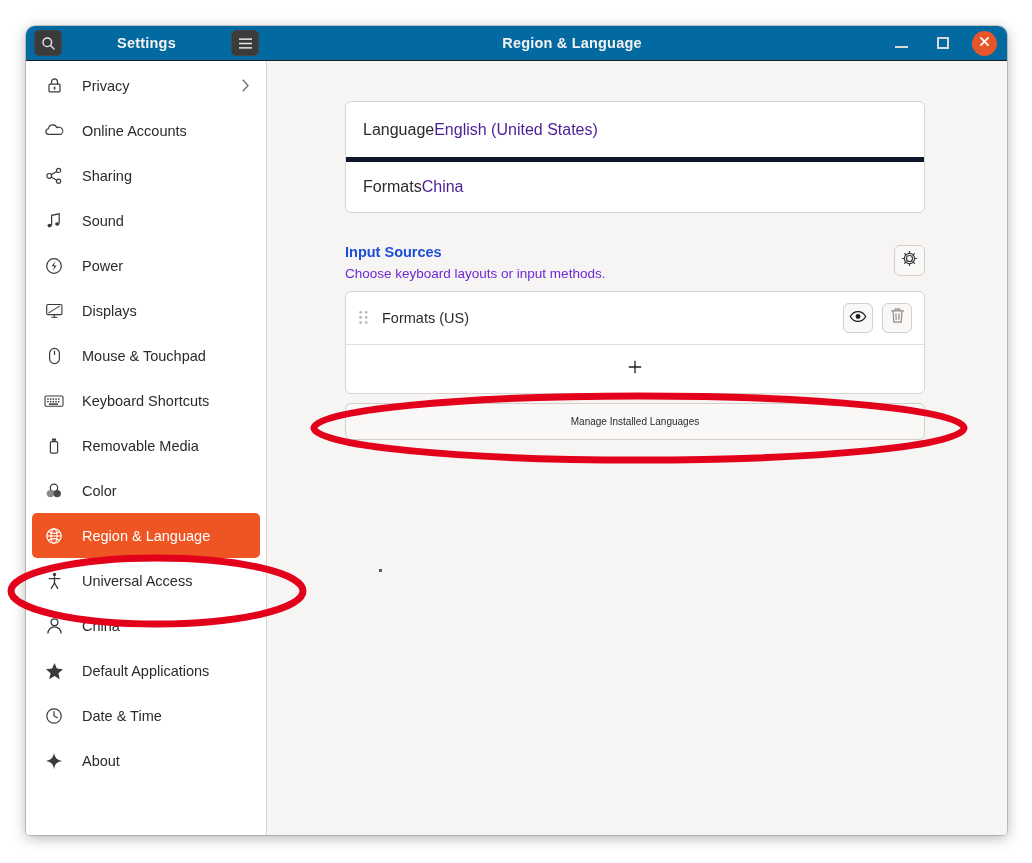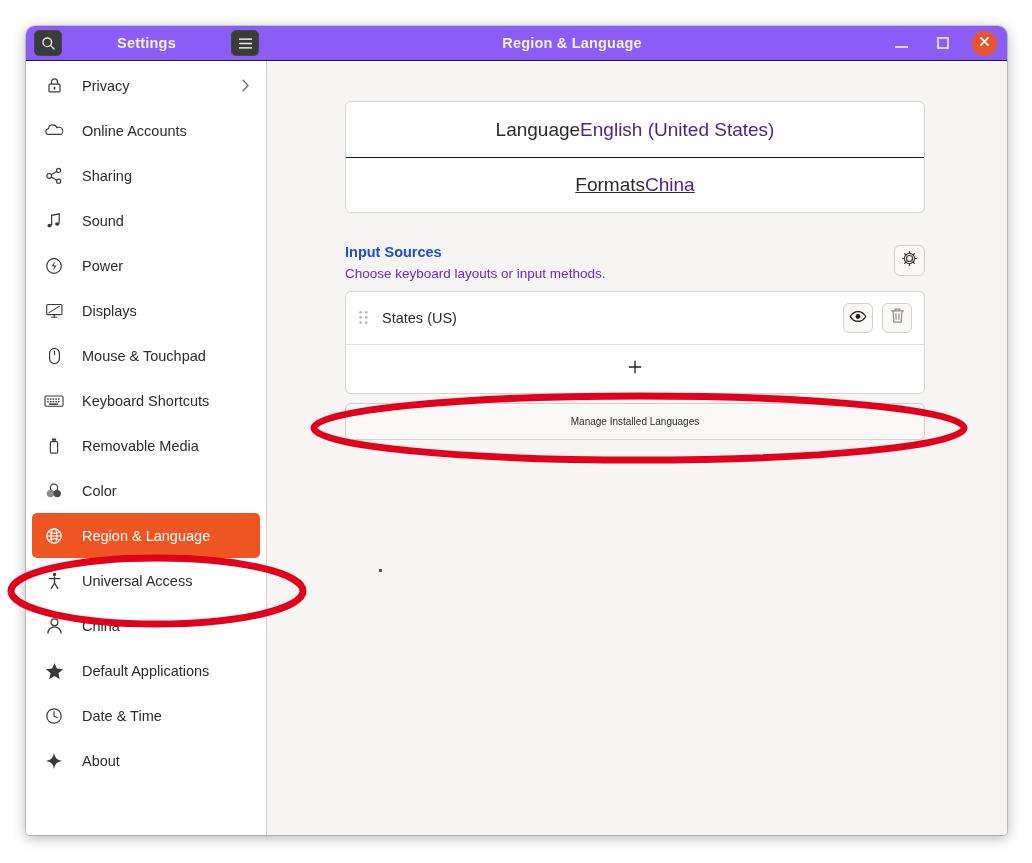--- a/index.html
+++ b/index.html
@@ -32,21 +32,21 @@
     overflow: hidden;
     display: flex;
     flex-direction: column;
   }
 
   
   .titlebar {
     position: relative;
     height: 35px;
     flex: 0 0 35px;
-    background: #8b5cf6;
+    background: #0369a1;
     border-bottom: 1px solid #1c1c1c;
     display: flex;
     align-items: center;
   }
   .titlebar-left {
     width: 241px;
     height: 100%;
     display: flex;
     align-items: center;
     justify-content: space-between;
@@ -180,28 +180,28 @@
 
   .card {
     background: #ffffff;
     border: 1px solid #d7d4d1;
     border-radius: 6px;
     overflow: hidden;
   }
   .row {
     display: flex;
     align-items: center;
-    justify-content: center;
+    justify-content: flex-start;
     height: 55px;
     padding: 0 17px;
-    font-size: 19px;
+    font-size: 16px;
     color: #2b2b2b;
     cursor: pointer;
   }
-  .row + .row { border-top: 1px solid #0f172a; text-decoration: underline; }
+  .row + .row { border-top: 5px solid #0f172a; }
   .row-value { color: #4c1d95; }
 
   .section-head {
     display: flex;
     align-items: flex-start;
     justify-content: space-between;
     margin-top: 30px;
     margin-bottom: 10px;
   }
   .section-title {
@@ -577,21 +577,21 @@
               <span class="drag-handle">
                 <svg width="9" height="15" viewBox="0 0 9 15" fill="#b6b3b0">
                   <circle cx="1.6" cy="2.2" r="1.3"></circle>
                     <circle cx="7.2" cy="2.2" r="1.3"></circle>
                   <circle cx="1.6" cy="7.4" r="1.3"></circle>
                     <circle cx="7.2" cy="7.4" r="1.3"></circle>
                   <circle cx="1.6" cy="12.6" r="1.3"></circle>
                     <circle cx="7.2" cy="12.6" r="1.3"></circle>
                 </svg>
               </span>
-              <span class="src-label">States (US)</span>
+              <span class="src-label">Formats (US)</span>
               <span class="src-actions">
                 <span class="icon-btn">
                   <span>
                     <svg width="18" height="13" viewBox="0 0 20 13">
                       <path d="M10 1 C4.6 1 1.4 6.5 1.4 6.5 S4.6 12 10 12 S18.6 6.5 18.6 6.5 S15.4 1 10 1 Z" fill="none" stroke="#1c1c1c" stroke-width="1.4"></path>
                       <circle cx="10" cy="6.5" r="2.7" fill="#1c1c1c"></circle>
                     </svg>
                   </span>
                 </span>
                 <span class="icon-btn">

